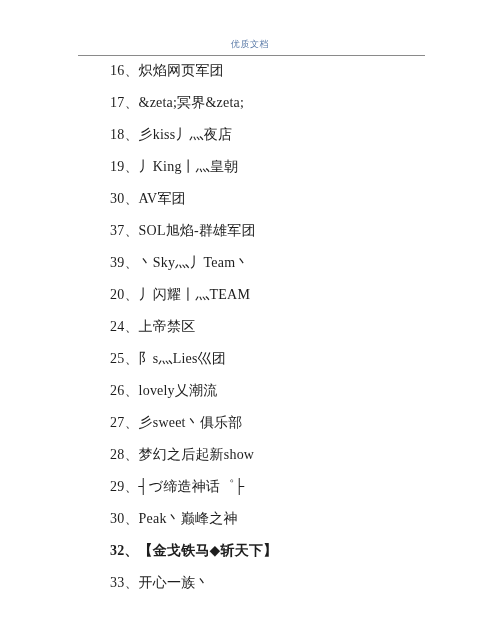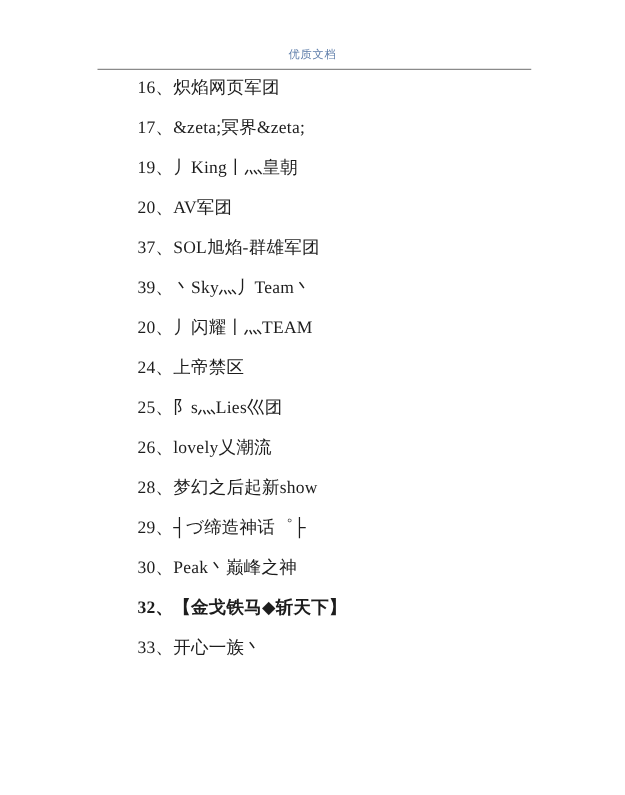--- a/index.html
+++ b/index.html
@@ -79,28 +79,30 @@
 
   <div class="page-header">
     <span class="header-title">优质文档</span>
   </div>
 
   <div class="header-rule"></div>
 
   <ul class="doc-list" id="doc-list">
       <li class="doc-list-item">16、炽焰网页军团</li>
       <li class="doc-list-item">17、&amp;zeta;冥界&amp;zeta;</li>
+      <li class="doc-list-item">18、彡kiss丿灬夜店</li>
       <li class="doc-list-item">19、丿King丨灬皇朝</li>
-      <li class="doc-list-item">20、AV军团</li>
+      <li class="doc-list-item">30、AV军团</li>
       <li class="doc-list-item">37、SOL旭焰-群雄军团</li>
       <li class="doc-list-item">39、丶Sky灬丿Team丶</li>
       <li class="doc-list-item">20、丿闪耀丨灬TEAM</li>
       <li class="doc-list-item">24、上帝禁区</li>
       <li class="doc-list-item">25、阝s灬Lies巛团</li>
       <li class="doc-list-item">26、lovely乂潮流</li>
+      <li class="doc-list-item">27、彡sweet丶俱乐部</li>
       <li class="doc-list-item">28、梦幻之后起新show</li>
       <li class="doc-list-item">29、┤づ缔造神话゜├</li>
       <li class="doc-list-item">30、Peak丶巅峰之神</li>
       <li class="doc-list-item bold">32、【金戈铁马◆斩天下】</li>
       <li class="doc-list-item">33、开心一族丶</li>
     </ul>
 
 </div>
 
 </body></html>

